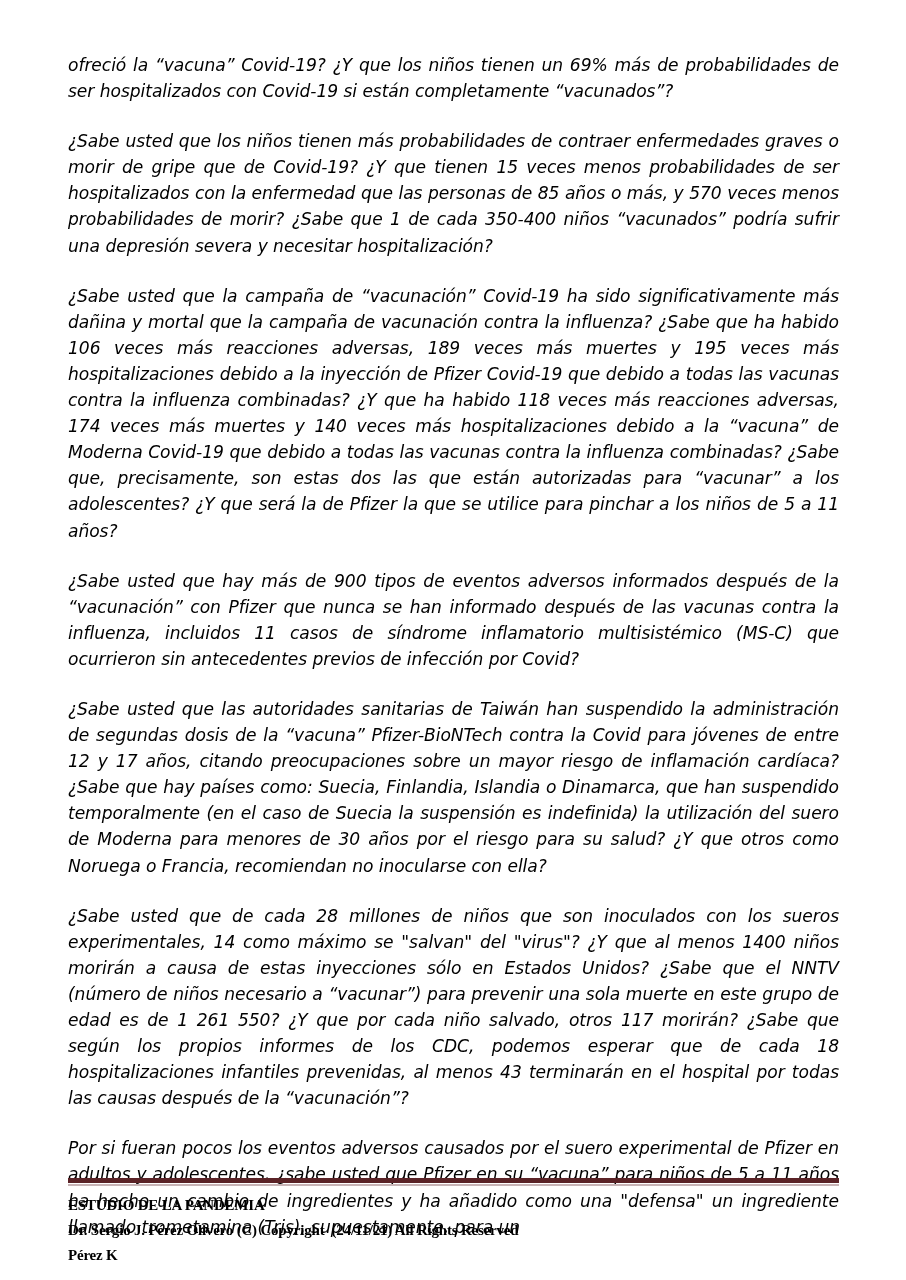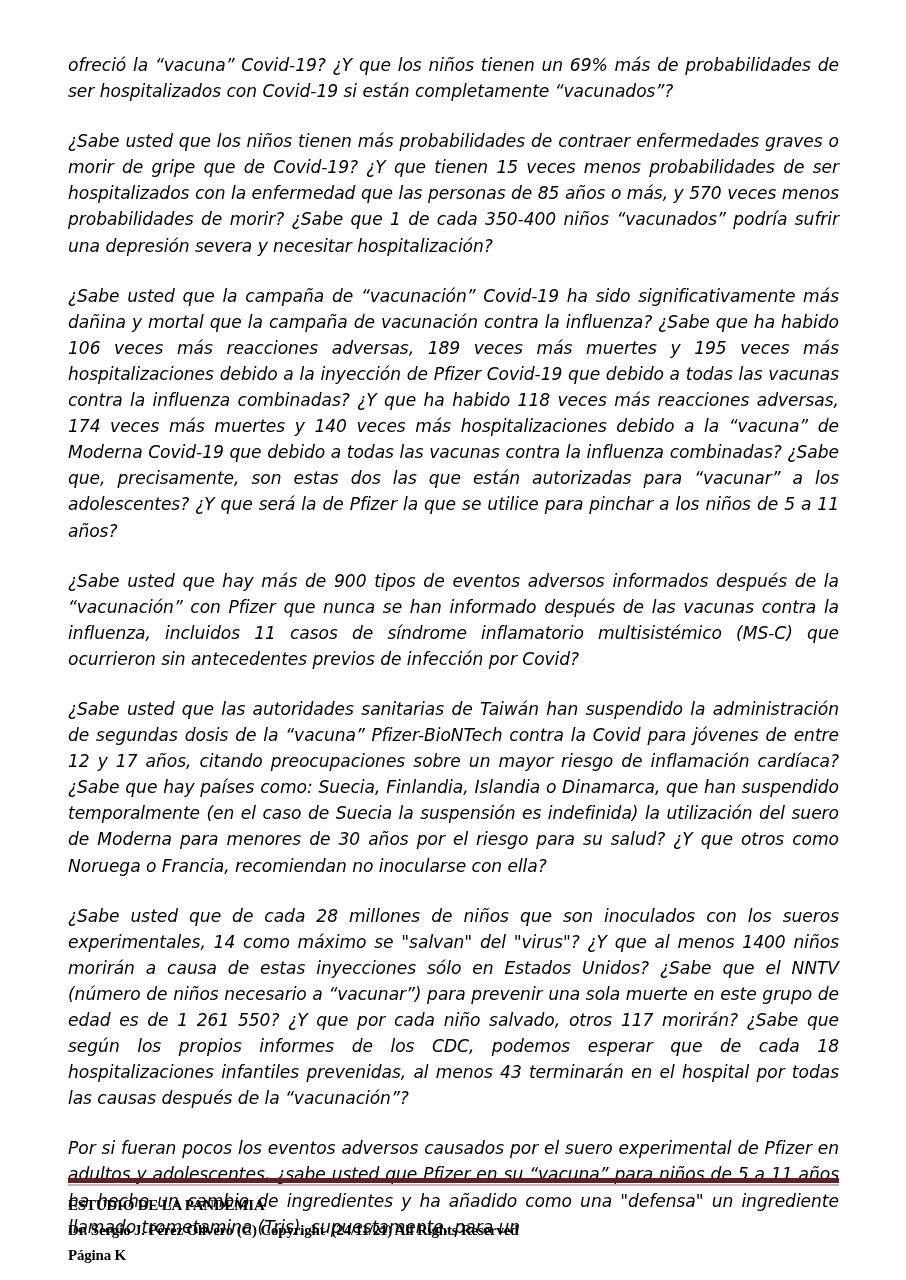--- a/index.html
+++ b/index.html
@@ -110,18 +110,18 @@
     <p class="para">Por si fueran pocos los eventos adversos causados por el suero experimental de Pfizer en adultos y adolescentes, ¿sabe usted que Pfizer en su “vacuna” para niños de 5 a 11 años ha hecho un cambio de ingredientes y ha añadido como una "defensa" un ingrediente llamado trometamina (Tris), supuestamente, para un</p>
   </div>
 
   <div class="footer">
     <div class="footer-rule-thick"></div>
     <div class="footer-rule-thin"></div>
     <div class="footer-text">
       <div class="footer-line1">ESTUDIO DE LA PANDEMIA</div>
       <div class="footer-line2">
         <span class="footer-credit">Dr. Sergio J. Pérez Olivero (C) Copyright  (24/11/21) All Rights Reserved</span>
-        <span class="footer-page">Página K</span>
+        <span class="footer-page">Pérez K</span>
       </div>
     </div>
   </div>
 
 </div>
 
 </body></html>

